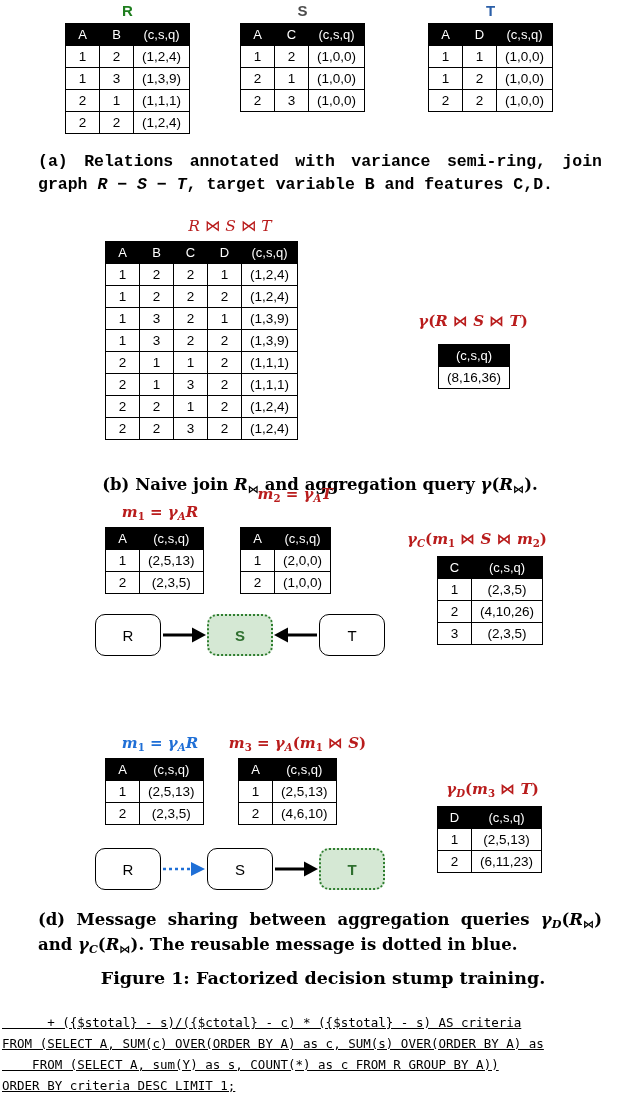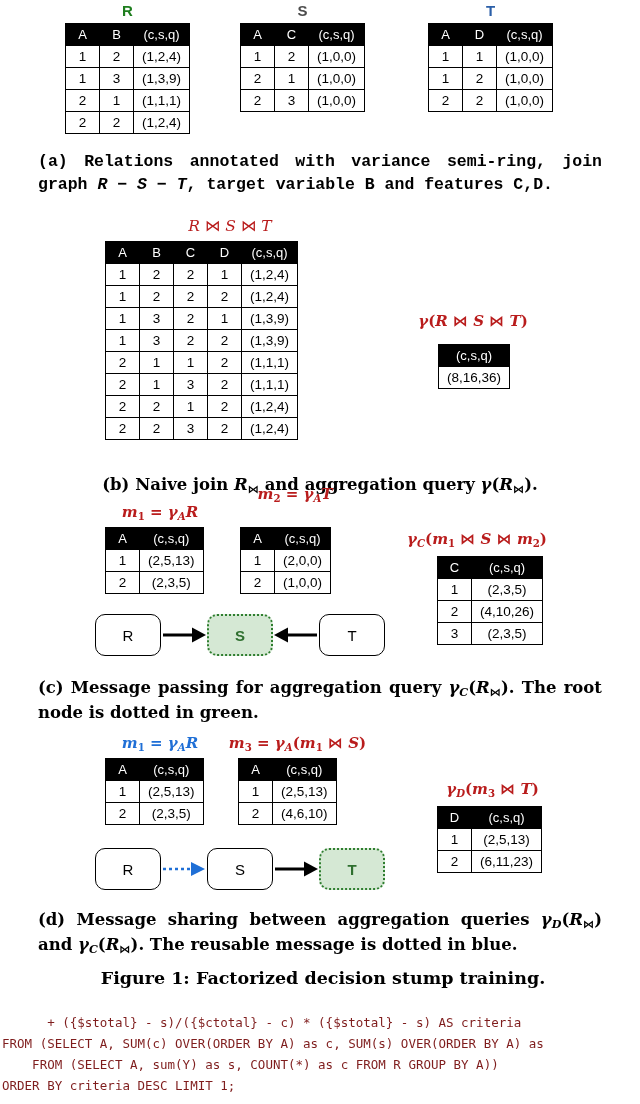--- a/index.html
+++ b/index.html
@@ -57,21 +57,21 @@
     font-size:15px; color:#000;
   }
   .node.root {
     border:2.5px dotted #2f7e2f; background:#d5e8d4; color:#2f6f2f; font-weight:bold;
   }
   .arrow { display:block; }
 
   
   .code {
     font-family:"DejaVu Sans Mono", monospace;
-    font-size:12.5px; line-height:21px; white-space:pre; color:#7f1d1d;
+    font-size:12.5px; line-height:21px; white-space:pre; color:#000000;text-decoration:underline;
   }
 </style>
 </head>
 <body>
 
 <div id="figure">
 
   <div class="abs rel-group" style="left:65px; top:2px;">
     <div class="rel-label label-R">R</div>
     <table class="rel">
@@ -331,21 +331,20 @@
       <polygon points="31,13.5 45,21 31,28.5" fill="#000"></polygon>
     </svg>
     <div class="node root">S</div>
     <svg class="arrow" width="46" height="42" viewBox="0 0 46 42">
       <line x1="13" y1="21" x2="44" y2="21" stroke="#000" stroke-width="3"></line>
       <polygon points="15,13.5 1,21 15,28.5" fill="#000"></polygon>
     </svg>
     <div class="node">T</div>
   </div>
 
-  <div class="abs caption" style="left:38px; top:676px; width:564px;">(c) Message passing for aggregation query <i>γ</i><sub><i>C</i></sub>(<i>R</i><sub>⋈</sub>). The root node is dotted in green.</div>
 
   <div class="abs math blue" style="left:100px; top:734px; width:120px;"><i>m</i><sub>1</sub> = <i>γ</i><sub><i>A</i></sub><i>R</i></div>
   <div class="abs math" style="left:215px; top:734px; width:165px;"><i>m</i><sub>3</sub> = <i>γ</i><sub><i>A</i></sub>(<i>m</i><sub>1</sub> ⋈ <i>S</i>)</div>
 
   <table class="abs rel" style="left:105px; top:758px;">
     <thead>
         <tr>
           <th>A</th>
           <th>(c,s,q)</th>
         </tr>

